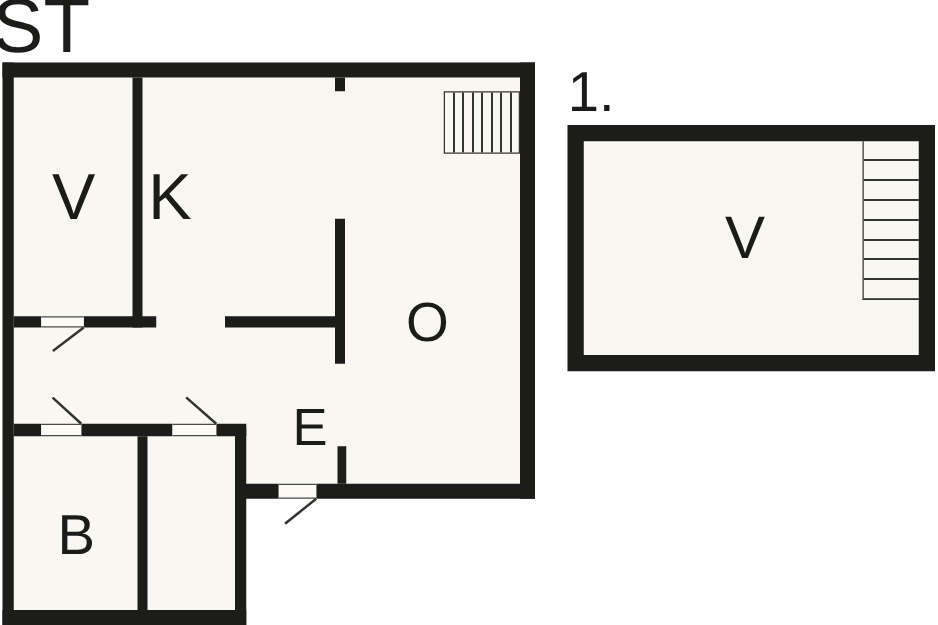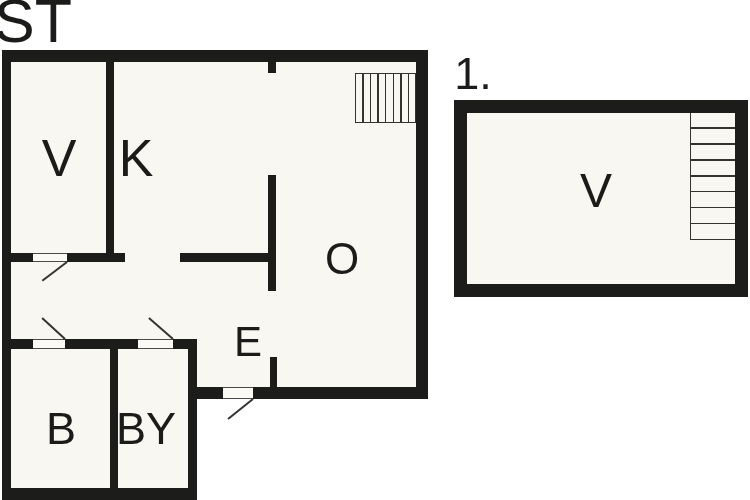--- a/index.html
+++ b/index.html
@@ -59,21 +59,20 @@
   <div class="door" style="left:173px;top:338px;width:32px;transform:rotate(-138.8deg);"></div>
   <div class="door" style="left:253px;top:398px;width:32px;transform:rotate(141.3deg);"></div>
 
   <div class="stairs-v" style="left:355px;top:73px;width:61px;height:50px;"></div>
 
   <span class="label" style="left:59px;top:158px;font-size:52px;">V</span>
   <span class="label" style="left:136px;top:158px;font-size:52px;">K</span>
   <span class="label" style="left:342px;top:259px;font-size:44px;">O</span>
   <span class="label" style="left:248px;top:342px;font-size:42px;">E</span>
   <span class="label" style="left:61px;top:428px;font-size:45px;">B</span>
-  <span class="label" style="left:146px;top:428px;font-size:45px;">BY</span>
 
   <span class="label" style="left:473px;top:73px;font-size:45px;">1.</span>
 
   <div class="plan2-box" style="left:454px;top:100px;width:294px;height:197px;"></div>
 
   <div class="stairs-h" style="left:690px;top:113px;width:45px;height:127px;"></div>
 
   <span class="label" style="left:596px;top:191px;font-size:48px;">V</span>
 
 </div>

